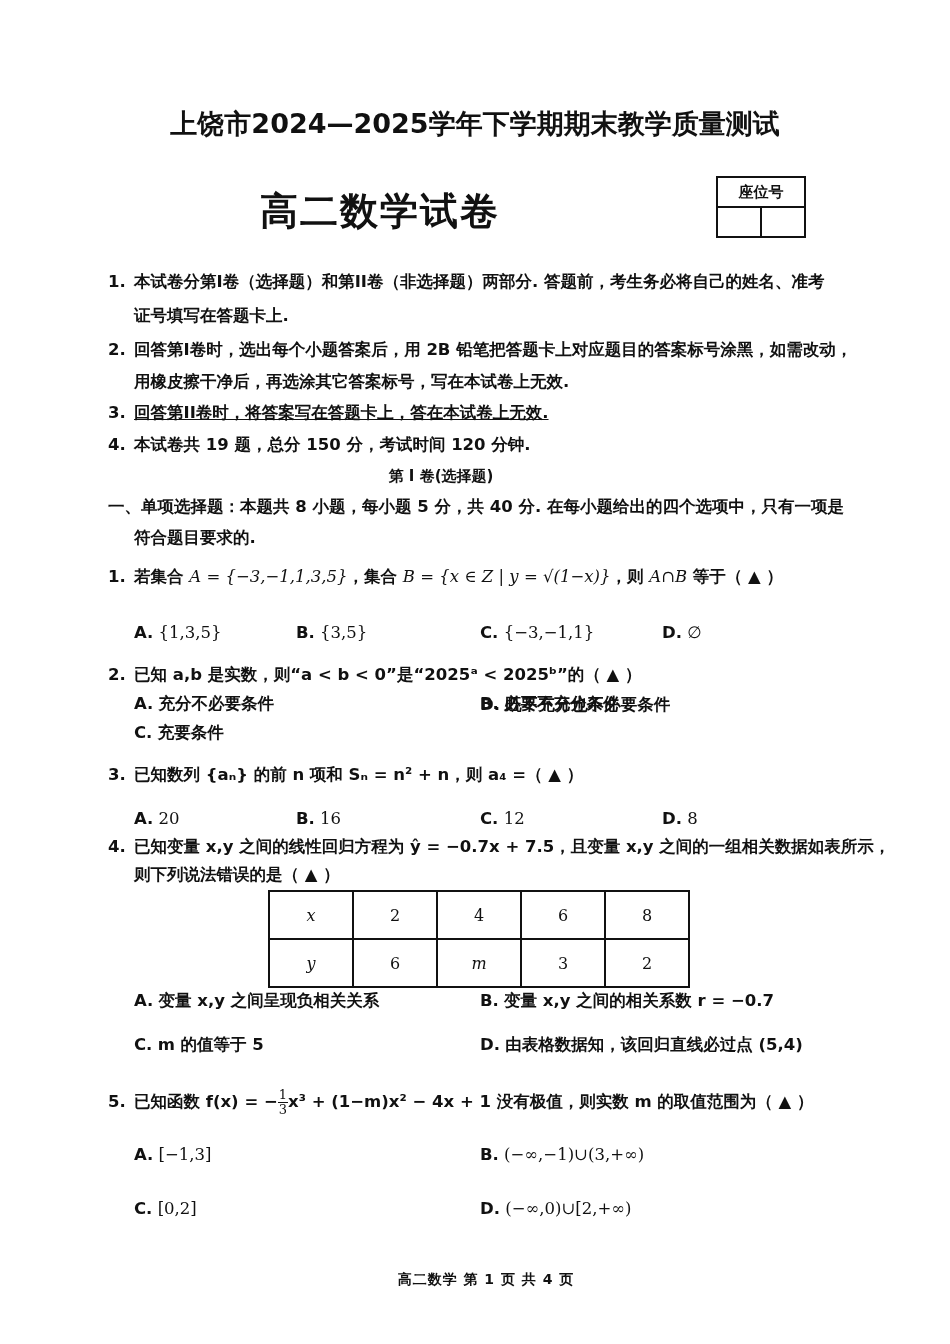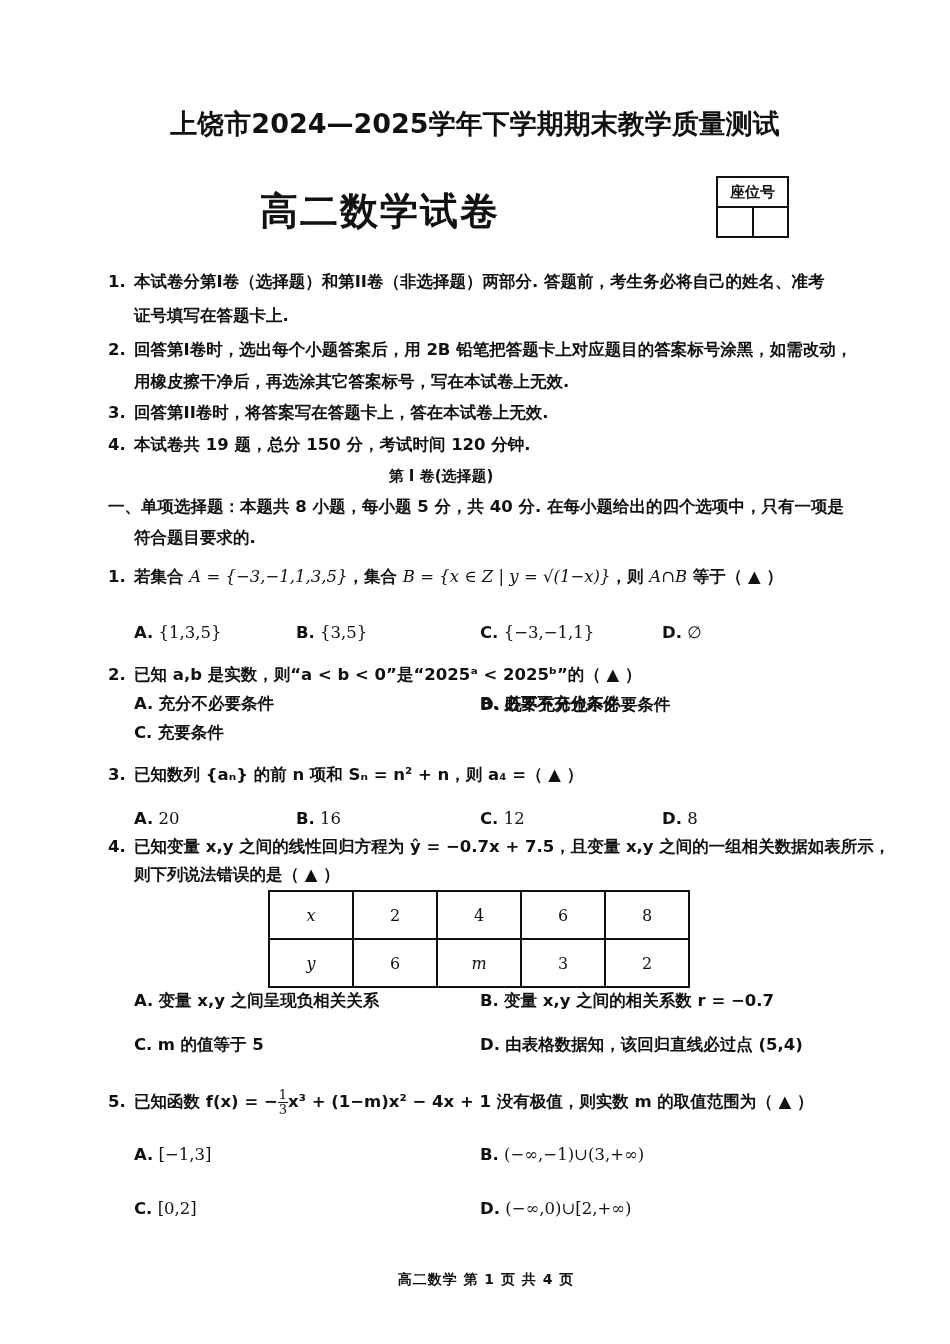--- a/index.html
+++ b/index.html
@@ -1,20 +1,20 @@
 <!DOCTYPE html>
 <html><head>
   <meta charset="utf-8">
   <style>
     html, body { margin: 0; padding: 0; background: #ffffff; }
     body { width: 950px; height: 1344px; position: relative; overflow: hidden; color: #111; font-family: "DejaVu Serif", "Liberation Serif", serif; }
     .abs { position: absolute; }
     .title1 { left: 0; width: 950px; top: 106px; text-align: center; font-family: "DejaVu Sans", sans-serif; font-weight: bold; font-size: 27px; letter-spacing: 0px; }
     .title2 { left: 0; width: 760px; top: 186px; text-align: center; font-family: "DejaVu Serif", serif; font-weight: bold; font-size: 38px; letter-spacing: 2px; }
-    .seat { left: 716px; top: 176px; width: 73px; height: 62px; border: 2px solid #111; box-sizing: border-box; }
+    .seat { left: 716px; top: 176px; width: 90px; height: 62px; border: 2px solid #111; box-sizing: border-box; }
     .seat .hd { height: 30px; border-bottom: 2px solid #111; box-sizing: border-box; text-align: center; font-family: "DejaVu Sans", sans-serif; font-weight: bold; font-size: 15px; line-height: 28px; }
     .seat .row { display: flex; height: 28px; }
     .seat .cell { flex: 1; }
     .seat .cell + .cell { border-left: 2px solid #111; }
     .line { font-size: 16.5px; line-height: 22px; white-space: nowrap; }
     .b { font-family: "DejaVu Sans", sans-serif; font-weight: bold; }
     .num { display: inline-block; width: 26px; }
     .opt { position: absolute; font-size: 16.5px; line-height: 22px; white-space: nowrap; }
     .sec { left: 0; width: 882px; text-align: center; font-weight: bold; font-size: 15px; font-family: "DejaVu Sans", sans-serif; }
     i.m { font-style: italic; font-family: "DejaVu Serif", serif; }
@@ -41,21 +41,21 @@
 <div class="abs line b" style="left:108px; top:271px;">
   <span class="num">1.</span><span>本试卷分第I卷（选择题）和第II卷（非选择题）两部分. 答题前，考生务必将自己的姓名、准考</span>
 </div>
 <div class="abs line b" style="left:134px; top:305px;">证号填写在答题卡上.</div>
 
 <div class="abs line b" style="left:108px; top:339px;">
   <span class="num">2.</span><span>回答第I卷时，选出每个小题答案后，用 2B 铅笔把答题卡上对应题目的答案标号涂黑，如需改动，</span>
 </div>
 <div class="abs line b" style="left:134px; top:371px;">用橡皮擦干净后，再选涂其它答案标号，写在本试卷上无效.</div>
 
-<div class="abs line b" style="left:108px; top:402px;">
+<div class="abs line b" style="left:108px; top:402px;text-decoration:underline;">
   <span class="num">3.</span><span>回答第II卷时，将答案写在答题卡上，答在本试卷上无效.</span>
 </div>
 <div class="abs line b" style="left:108px; top:434px;">
   <span class="num">4.</span><span>本试卷共 19 题，总分 150 分，考试时间 120 分钟.</span>
 </div>
 
 <div class="abs sec" style="top:467px;">第 I 卷(选择题)</div>
 <div class="abs line b" style="left:108px; top:496px;">一、单项选择题：本题共 8 小题，每小题 5 分，共 40 分. 在每小题给出的四个选项中，只有一项是</div>
 <div class="abs line b" style="left:134px; top:527px;">符合题目要求的.</div>
 

